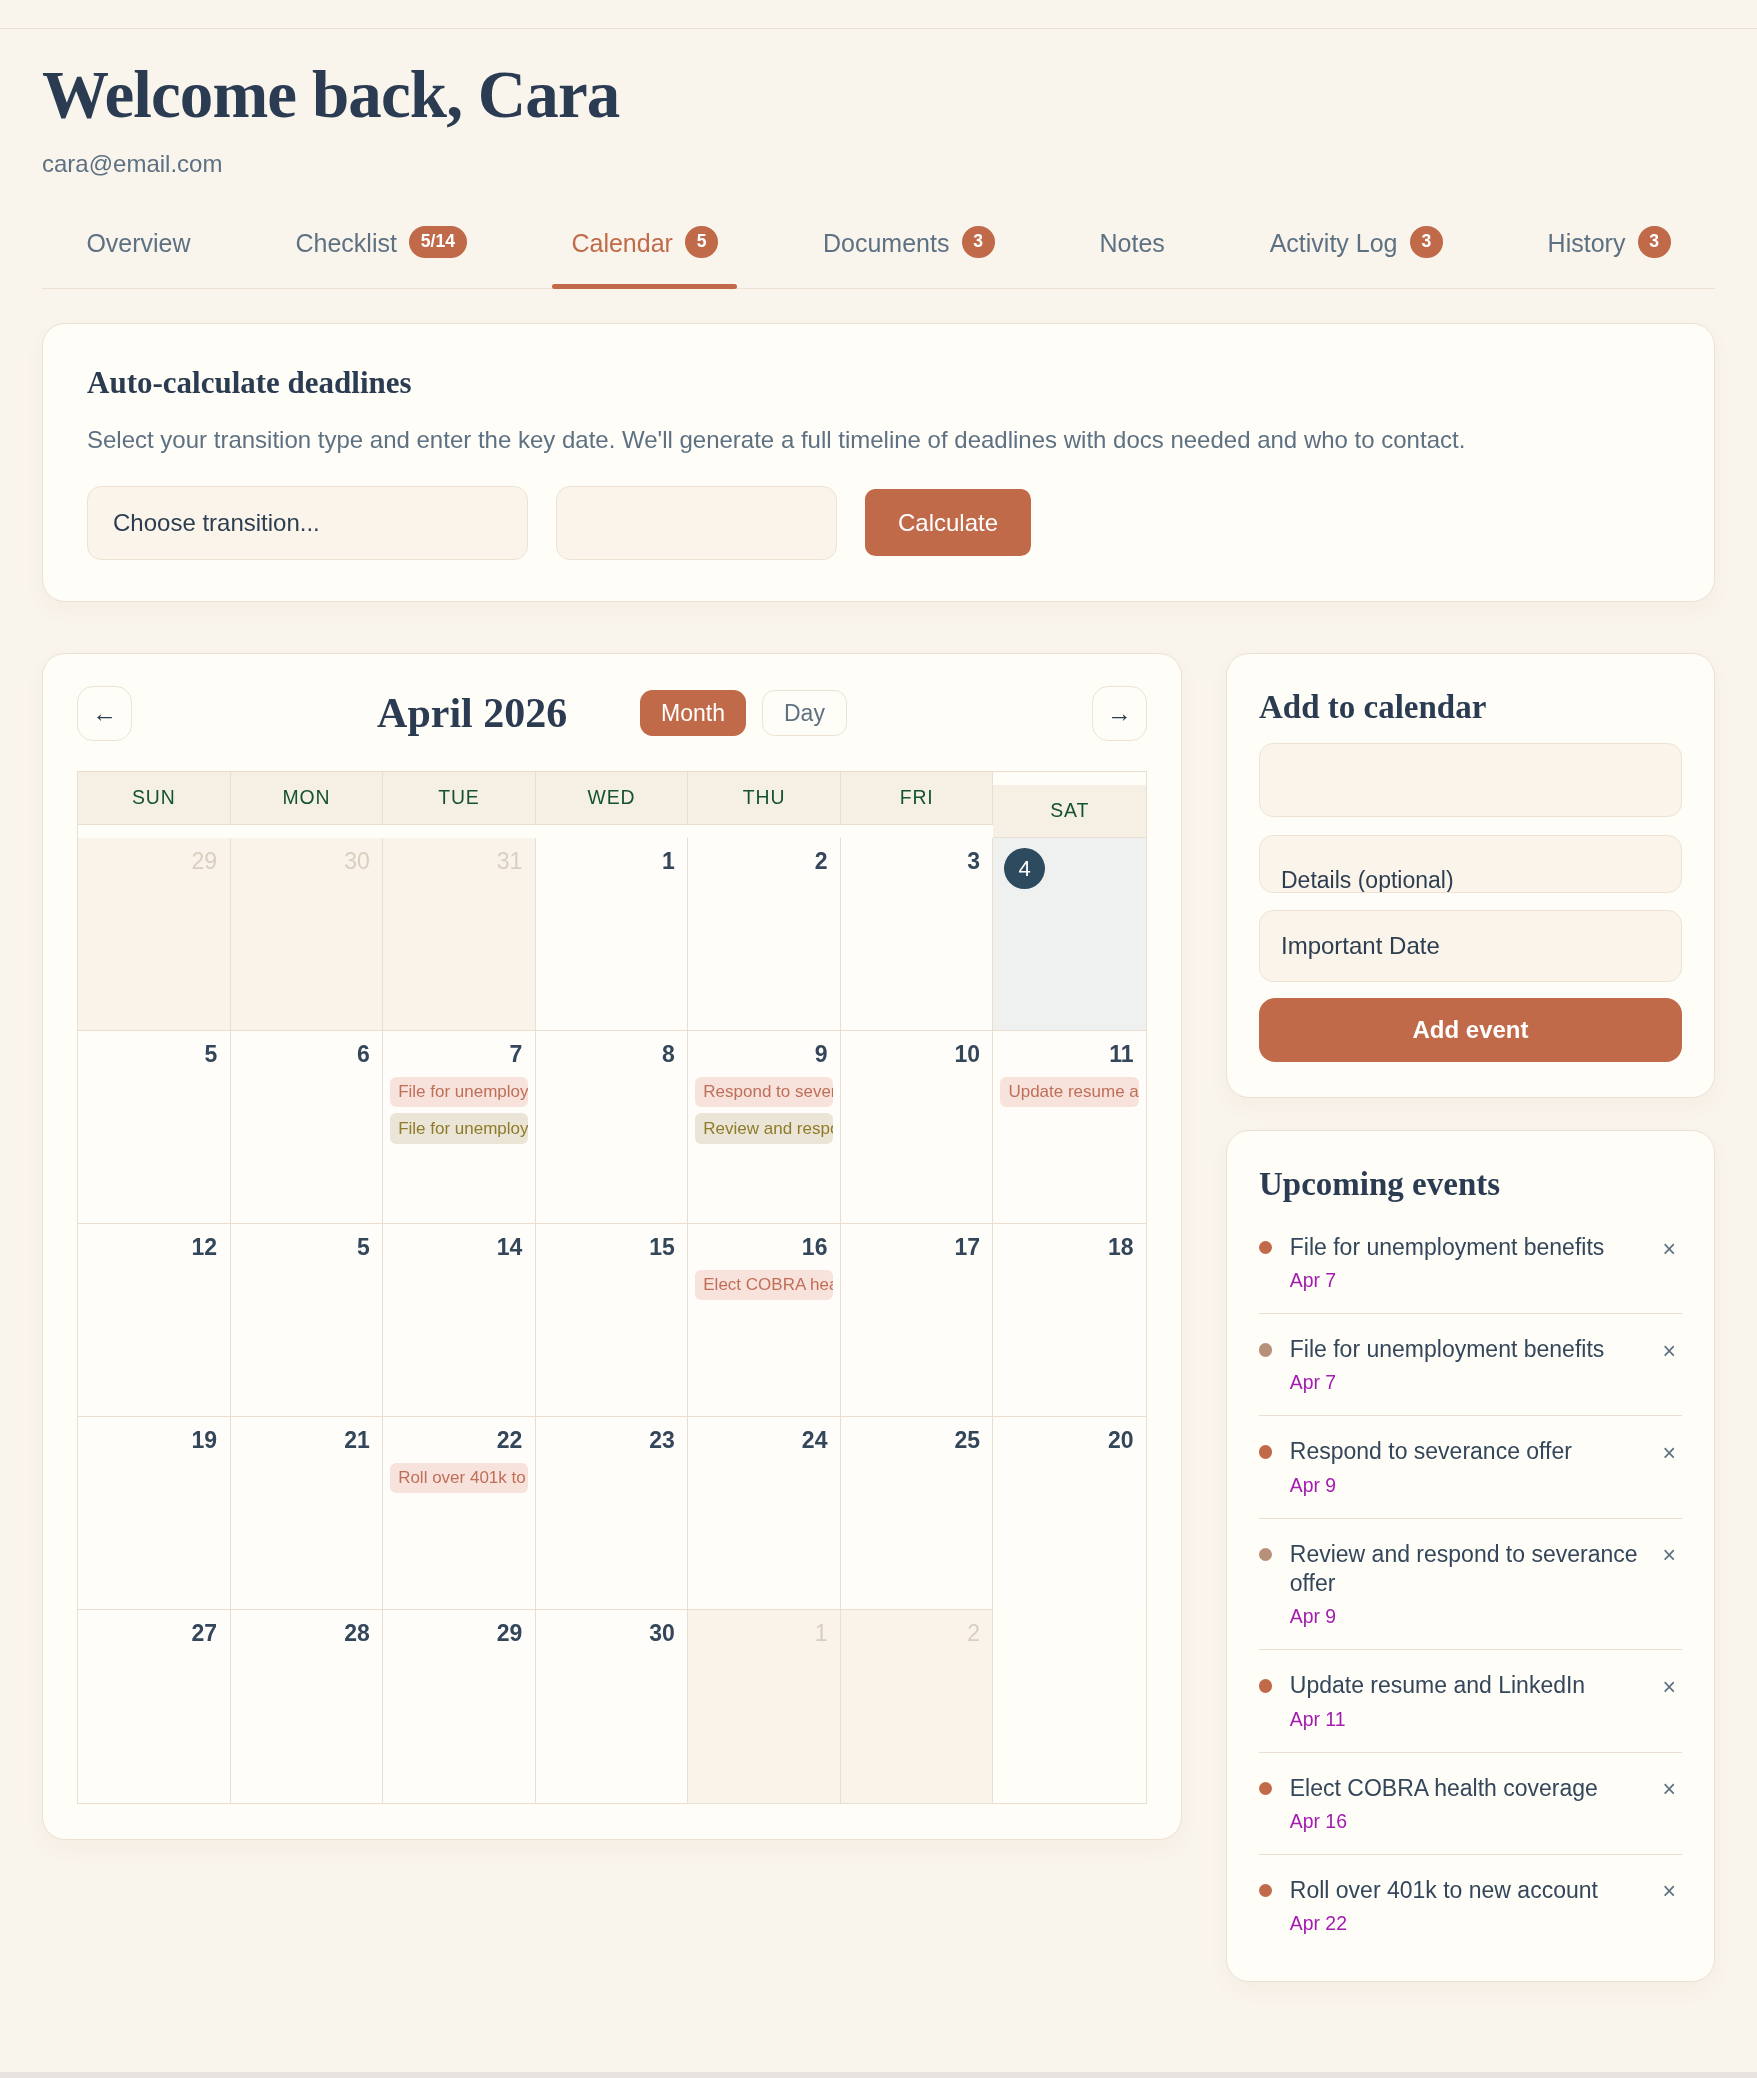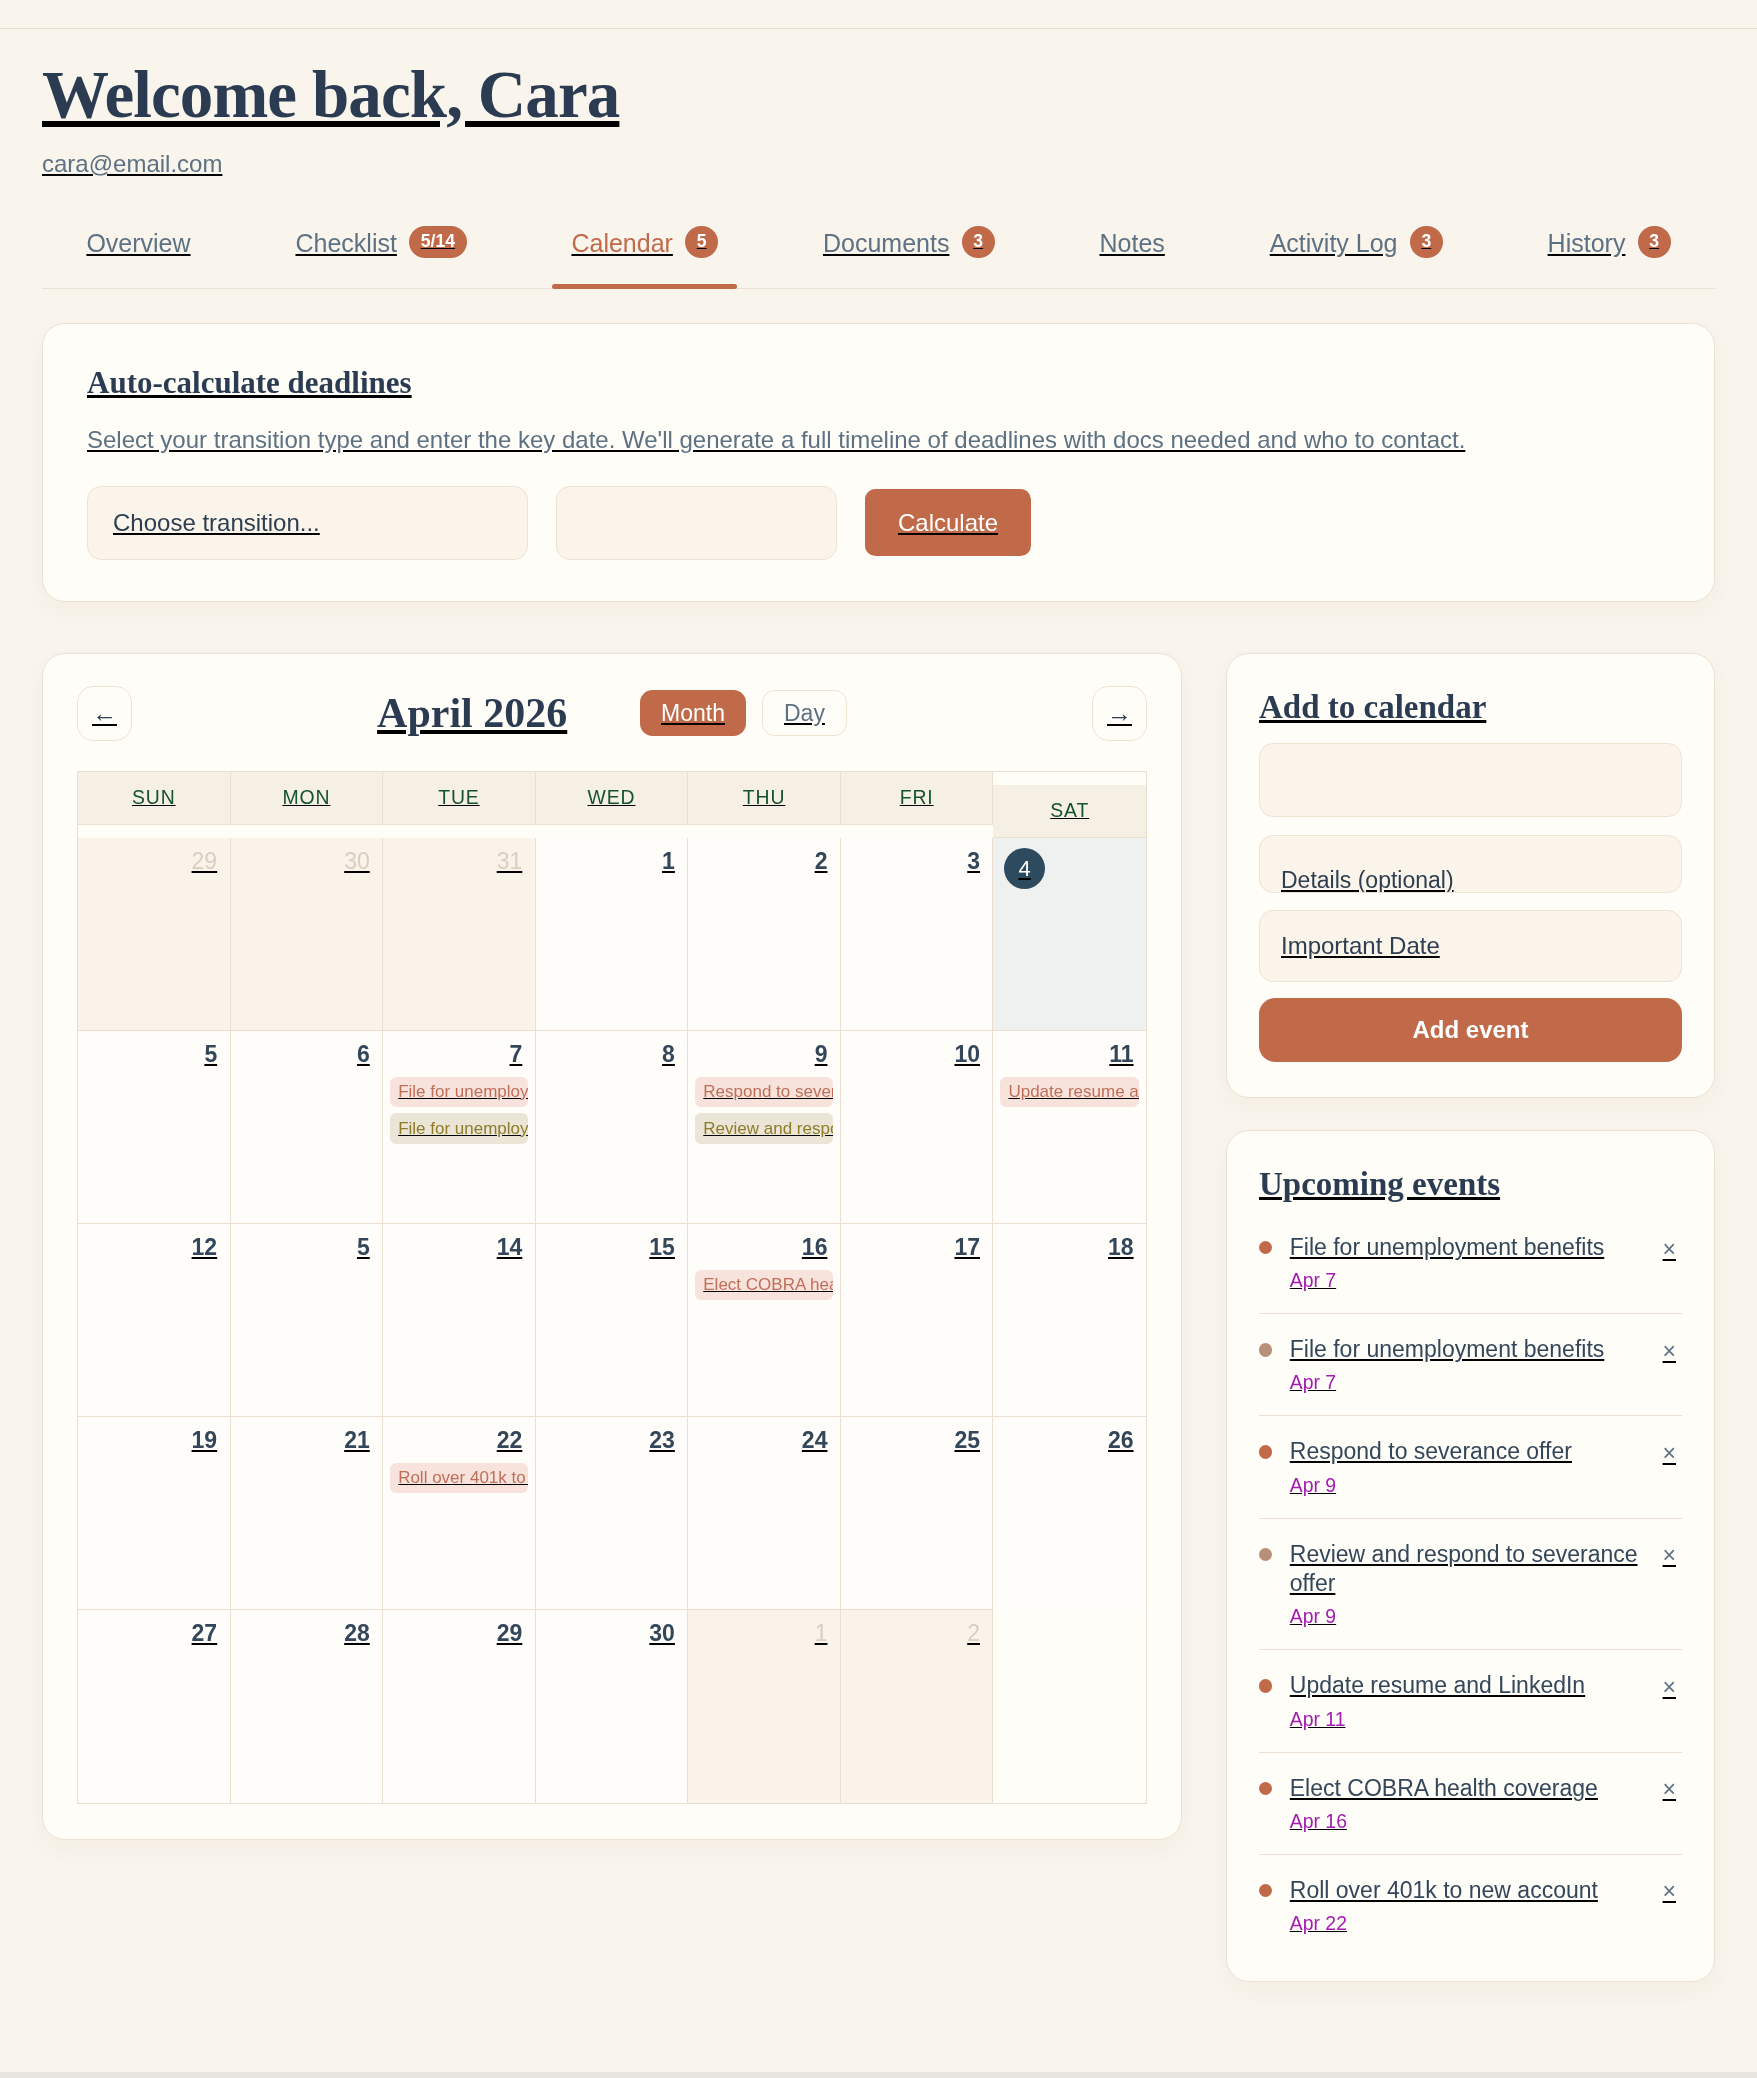--- a/index.html
+++ b/index.html
@@ -1,18 +1,18 @@
 <!DOCTYPE html>
 <html style="font-size:14px"><head>
 <meta charset="utf-8">
 <style>
   * { box-sizing: border-box; }
   html,body { margin:0; padding:0; }
   body { background:#f9f4ec; font-family:"Liberation Sans", sans-serif; }
-  .page { width:1757px; height:2079px; background:#f9f4ec; position:relative; overflow:hidden;text-decoration:underline; }
+  .page { width:1757px; height:2079px; background:#f9f4ec; position:relative; overflow:hidden; }
   .topbar { height:29px; border-bottom:1.8px solid #e9ded2; }
   .container { padding:0 42px; }
 
   .page-title { font-family:"Liberation Serif", serif; font-size:67px; font-weight:600; color:#2b3c52; margin:26.5px 0 0; letter-spacing:-0.9px; }
   .email { font-size:24px; color:#5d7183; margin-top:17.6px; }
 
   
   .tabs { display:flex; justify-content:space-between; align-items:flex-end; margin-top:48px; border-bottom:1.8px solid #ece1d3; padding:0 25px; }
   .tab { position:relative; display:flex; align-items:flex-end; gap:12.4px; padding:0 19.4px 30px; font-size:25px; color:#5d7183; cursor:pointer; white-space:nowrap; }
   .tab.active { color:#c06a4a; }
@@ -232,21 +232,21 @@
             <div class="cell">
               <div class="cell-num">23</div>
             </div>
             <div class="cell">
               <div class="cell-num">24</div>
             </div>
             <div class="cell">
               <div class="cell-num">25</div>
             </div>
             <div class="cell">
-              <div class="cell-num">26</div>
+              <div class="cell-num">20</div>
             </div>
             <div class="cell">
               <div class="cell-num">27</div>
             </div>
             <div class="cell">
               <div class="cell-num">28</div>
             </div>
             <div class="cell">
               <div class="cell-num">29</div>
             </div>

